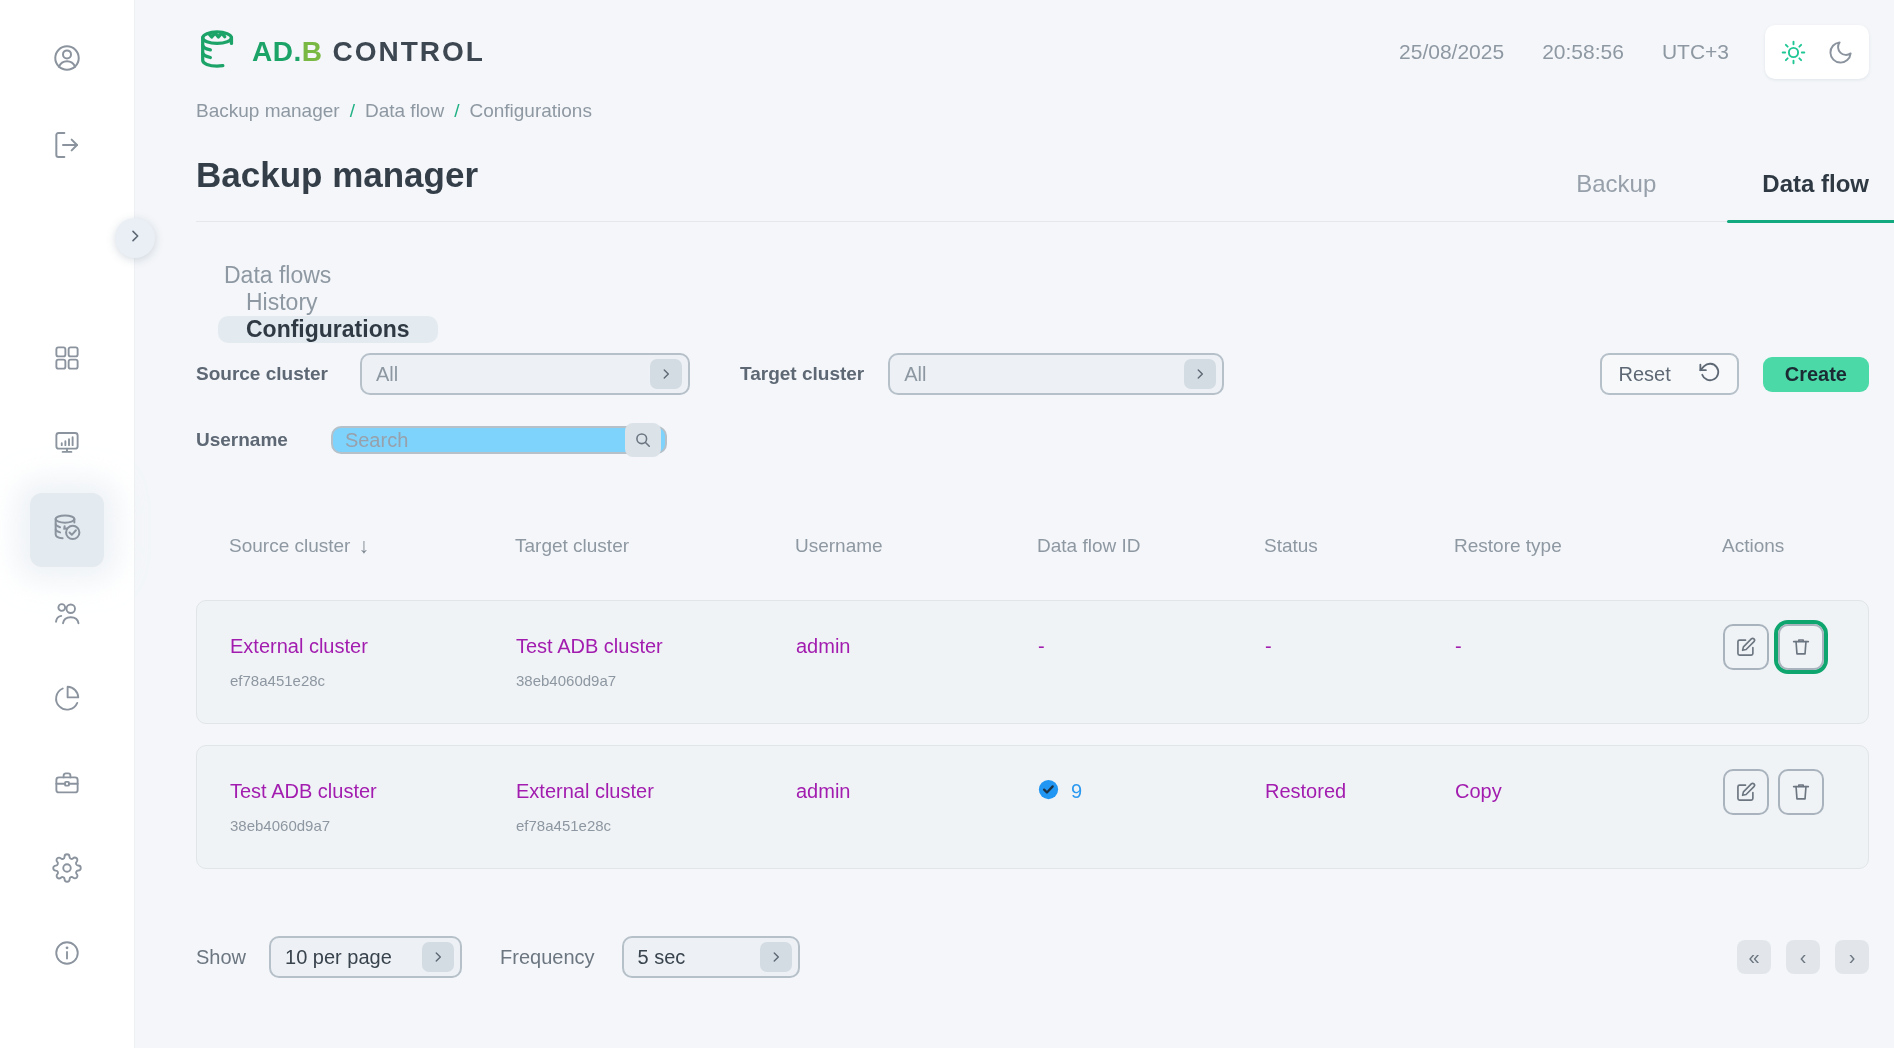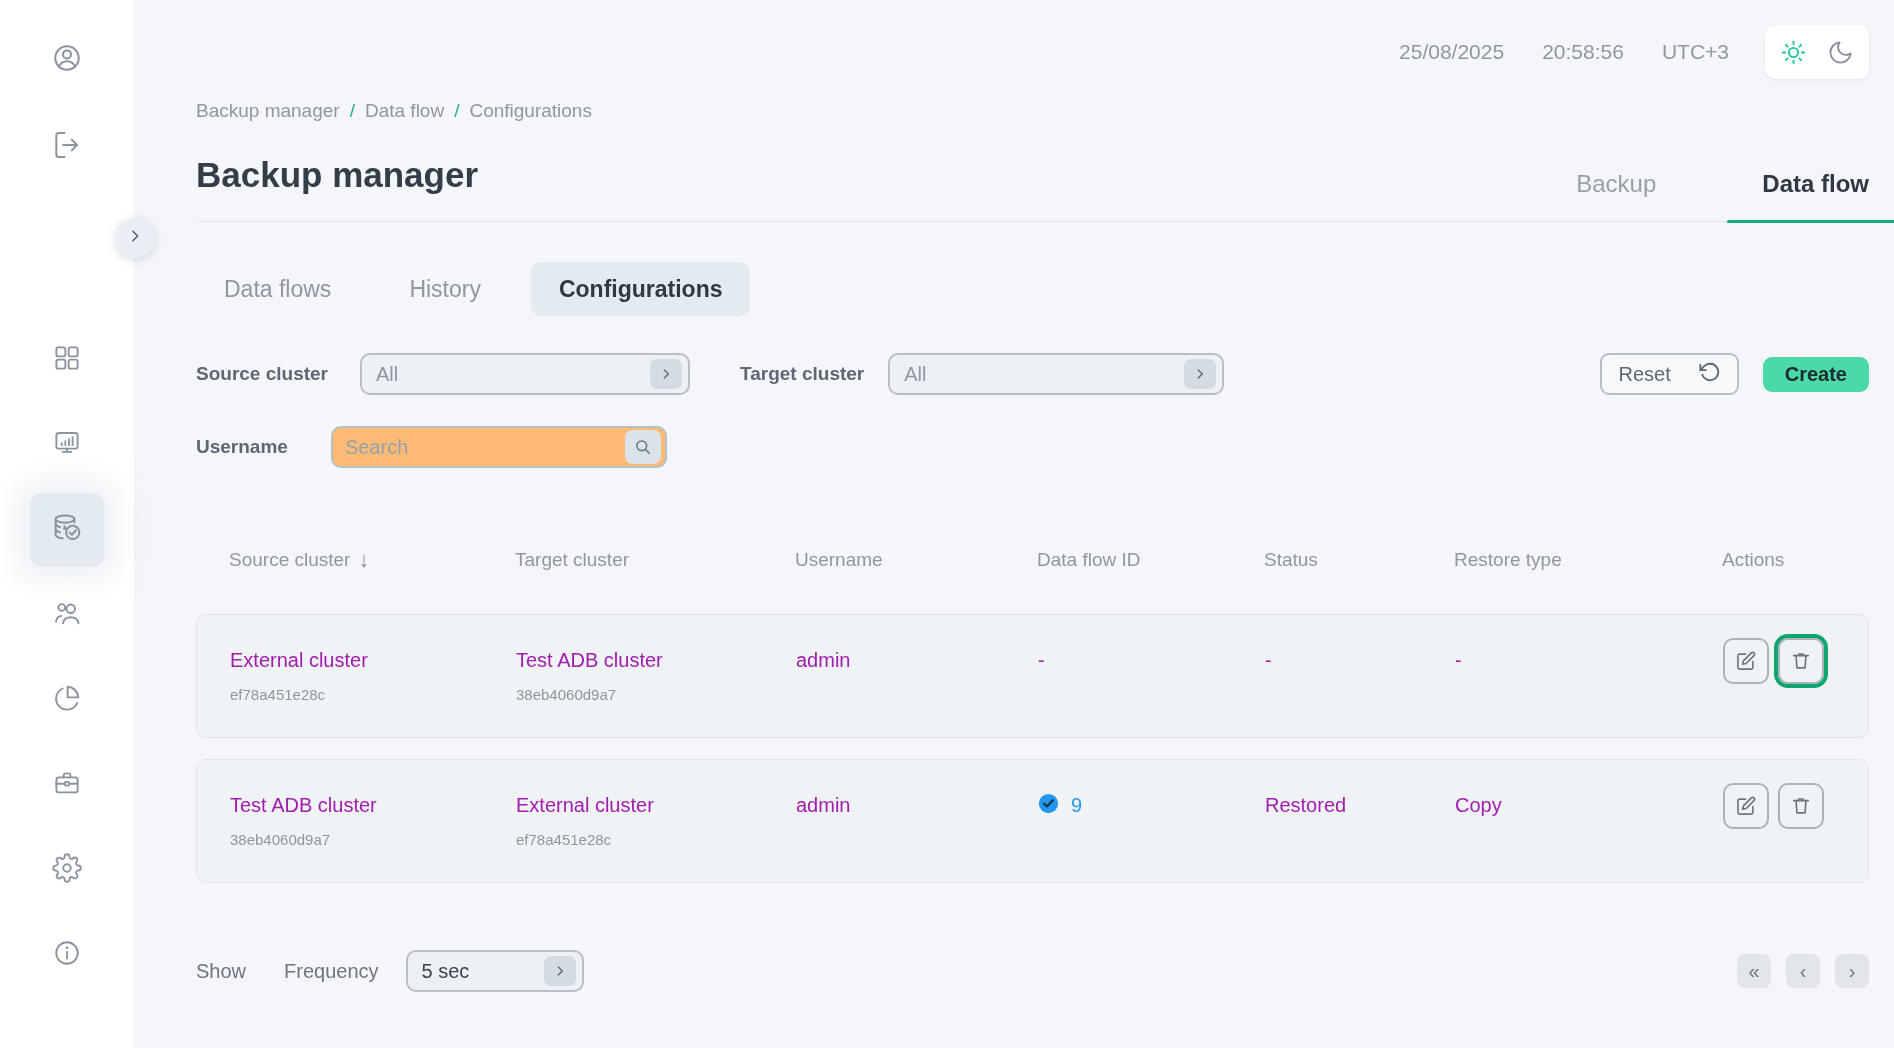--- a/index.html
+++ b/index.html
@@ -62,21 +62,21 @@
   .page-title { font-size:35px; font-weight:700; color:#333e49; padding-bottom:26px; }
   .tabs { margin-left:auto; display:flex; align-items:flex-end; }
   .tab { font-size:24px; padding-bottom:23px; cursor:pointer; position:relative; }
   .tab-backup { color:#97a0aa; margin-right:106px; }
   .tab-active { color:#2e3943; font-weight:700; }
   .tab-active::after {
     content:""; position:absolute; left:-35px; right:-31px; bottom:-2px; height:3px;
     background:#12a97e; border-radius:2px;
   }
 
-  .subtabs { margin-top:40px; display:flex; align-items:center; height:54px; }
+  .subtabs { margin-top:40px; display:flex; align-items:flex-start; height:54px;flex-direction:column; }
   .subtab { font-size:23px; color:#8e98a2; padding:0 28px; height:54px; display:flex; align-items:center; border-radius:10px; cursor:pointer; }
   .subtab + .subtab { margin-left:22px; }
   .subtab-active { background:#e4ebf0; color:#2e3943; font-weight:700; }
 
   
   .filters-1 { margin-top:37px; display:flex; align-items:center; }
   .filters-2 { margin-top:31px; display:flex; align-items:center; }
   .f-label { font-size:19px; font-weight:700; color:#5d6874; }
   .select {
     height:42px; background:#edf1f5; border:2px solid #b6c0c9; border-radius:10px;
@@ -93,21 +93,21 @@
   .btn-reset {
     margin-left:auto; height:42px; padding:0 16px; background:#f6f8fa;
     border:2px solid #b6c0c9; border-radius:9px; display:flex; align-items:center; gap:28px;
     font-size:20px; color:#5d6874; cursor:pointer;
   }
   .btn-create {
     margin-left:24px; height:35px; padding:0 22px; background:#4bdaa7; border:none;
     border-radius:9px; font-size:20px; font-weight:600; color:#1b2a33;
     font-family:"Liberation Sans", sans-serif; cursor:pointer;
   }
-  .search-wrap { width:336px; margin-left:43px; height:42px; background:#fdba74; border:2px solid #b6c0c9;
+  .search-wrap { width:336px; margin-left:43px; height:28px; background:#7dd3fc; border:2px solid #b6c0c9;
     border-radius:10px; display:flex; align-items:center; padding:0 4px 0 12px; }
   .search-wrap input {
     flex:1; border:none; background:transparent; outline:none; font-size:20px;
     font-family:"Liberation Sans", sans-serif; color:#39434d; min-width:0;
   }
   .search-wrap input::placeholder { color:#98a1ab; }
   .search-btn { width:36px; height:34px; border-radius:8px; background:#dbe3e9;
     display:flex; align-items:center; justify-content:center; cursor:pointer; flex-shrink:0; }
 
   
@@ -253,20 +253,37 @@
         <svg width="16" height="16" viewBox="0 0 24 24" fill="none" stroke="#5d6874" stroke-width="2.4" stroke-linecap="round" stroke-linejoin="round">
           <polyline points="9 5 16 12 9 19"></polyline>
         </svg>
       </span>
     </div>
   </nav>
 
   <div class="main">
 
     <div class="topbar">
+      <div class="logo">
+        <span>
+          <svg width="46" height="46" viewBox="0 0 24 24" fill="none" stroke="#1ba368" stroke-width="1.7" stroke-linecap="round" stroke-linejoin="round">
+            <ellipse cx="11" cy="5.6" rx="7.5" ry="3"></ellipse>
+            <path d="M6.8 3.6l1.4 1.6L10 3.2l1.7 2 1.8-2 1.5 1.9"></path>
+            <path d="M3.5 5.6v3.6c0 1.2 1.6 2.2 4 2.7"></path>
+            <path d="M3.5 9.6v3.6c0 1.2 1.6 2.2 4 2.7"></path>
+            <path d="M3.5 13.6v3.8c0 1.7 3.3 3 7.5 3 1.1 0 2.1-.1 3-.2"></path>
+            <path d="M18.5 5.6v3"></path>
+          </svg>
+        </span>
+        <span class="logo-text">
+            <span class="logo-primary">AD.</span>
+            <span class="logo-accent">B</span>
+            <span class="logo-suffix">CONTROL</span>
+          </span>
+      </div>
       <div class="datetime">
         <span>25/08/2025</span>
         <span>20:58:56</span>
         <span>UTC+3</span>
       </div>
       <div class="theme-toggle">
         <span class="tico">
           <svg width="27" height="27" viewBox="0 0 24 24" fill="none" stroke="#1fc795" stroke-width="1.7" stroke-linecap="round">
             <circle cx="12" cy="12" r="4.1"></circle>
             <path d="M12 2.4v2.2M12 19.4v2.2M2.4 12h2.2M19.4 12h2.2M5.2 5.2l1.6 1.6M17.2 17.2l1.6 1.6M18.8 5.2l-1.6 1.6M6.8 17.2l-1.6 1.6"></path>
@@ -434,20 +451,28 @@
             <path d="M4 6.2h16"></path>
               <path d="M6.6 6.2l1 13.3h8.8l1-13.3"></path>
               <path d="M9.6 6V4.4h4.8V6"></path>
           </svg>
         </button>
       </div>
     </div>
 
     <div class="footer">
       <span class="f-label" style="font-weight:400;color:#6c7681;font-size:20px;">Show</span>
+      <div class="select sel-show">
+        <span class="val dark">10 per page</span>
+        <span class="chev-pill">
+          <svg width="14" height="14" viewBox="0 0 24 24" fill="none" stroke="#5d6874" stroke-width="2.4" stroke-linecap="round" stroke-linejoin="round">
+              <polyline points="9 5 16 12 9 19"></polyline>
+            </svg>
+        </span>
+      </div>
       <span class="f-label freq-label" style="font-weight:400;color:#6c7681;font-size:20px;">Frequency</span>
       <div class="select sel-freq">
         <span class="val dark">5 sec</span>
         <span class="chev-pill">
           <svg width="14" height="14" viewBox="0 0 24 24" fill="none" stroke="#5d6874" stroke-width="2.4" stroke-linecap="round" stroke-linejoin="round">
               <polyline points="9 5 16 12 9 19"></polyline>
             </svg>
         </span>
       </div>
       <div class="pager">

